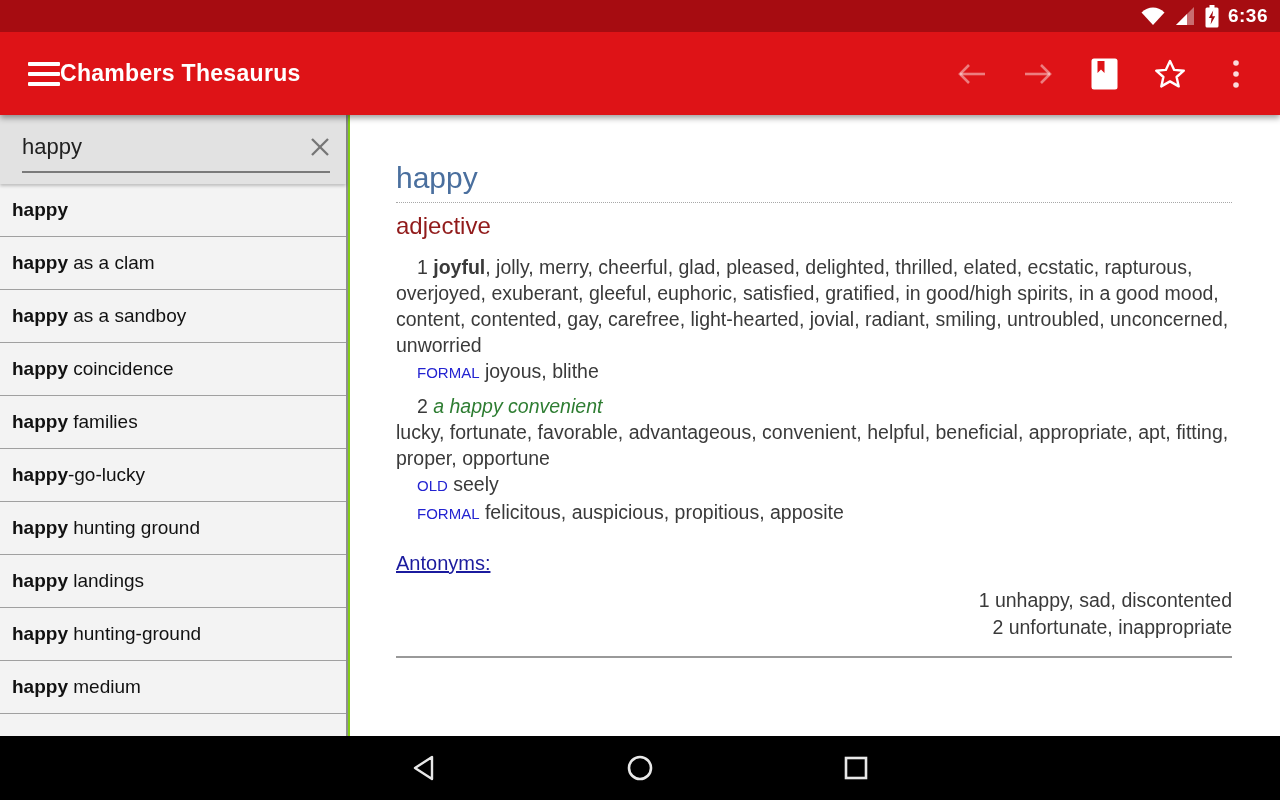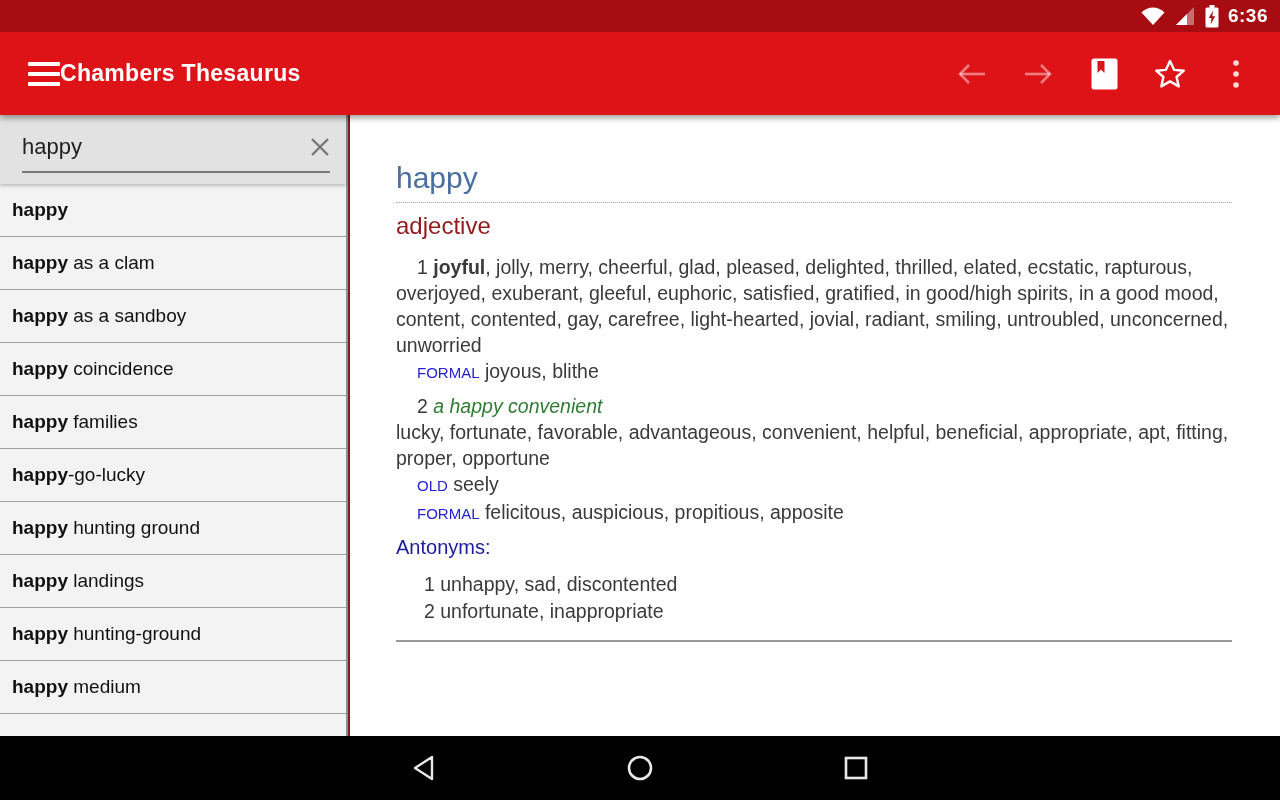--- a/index.html
+++ b/index.html
@@ -1,18 +1,18 @@
 <!DOCTYPE html>
 <html><head>
 <meta charset="utf-8">
 <style>
   * { margin:0; padding:0; box-sizing:border-box; }
   html,body { width:1280px; height:800px; overflow:hidden;
     font-family:"Liberation Sans", sans-serif; background:#000; }
-  .screen { position:relative; width:1280px; height:800px; background:#7f1d1d; }
+  .screen { position:relative; width:1280px; height:800px; background:#84cc16; }
 
   
   .status-bar { position:absolute; left:0; top:0; width:1280px; height:32px;
     background:#a60c11; display:flex; align-items:center; justify-content:flex-end;
     gap:9px; padding-right:12px; z-index:30; }
   .status-time { color:#fff; font-size:19px; font-weight:700; letter-spacing:.5px; }
   .sicon { display:block; }
 
   
   .app-bar { position:absolute; left:0; top:32px; width:1280px; height:83px;
@@ -54,22 +54,22 @@
     border-bottom:1px dotted #a8a8a8; }
   .pos { font-size:24px; color:#911b1b; margin-top:9px; }
   .senses { margin-top:14px; }
   .sense-block { margin-bottom:7px; }
   .sense-block p { font-size:19.5px; line-height:26px; color:#3a3a3a; }
   p.ind { text-indent:21px; }
   .kw { font-weight:700;margin-top:44px; }
   .reg { font-size:15px; color:#2323d1; }
   .region-link { color:#2323d1; }
   .example { font-style:italic; color:#2e7d32; }
-  .antonyms-heading { font-size:20px; color:#1b1b9e; margin-top:9px; }
-  .antonym-items { margin-top:12px; }
+  .antonyms-heading { font-size:20px; color:#1b1b9e; margin-top:25px;text-decoration:underline; }
+  .antonym-items { margin-top:12px;text-align:right; }
   .antonym-item { font-size:19.5px; line-height:26.5px; color:#3a3a3a;
     padding-left:28px; }
   .entry-rule { border:none; border-top:2px solid #999; margin-top:16px; width:100%; }
 
   
   .nav-bar { position:absolute; left:0; bottom:0; width:1280px; height:64px;
     background:#000; display:flex; align-items:center; justify-content:center;
     gap:182px; z-index:30; }
   .nbtn { width:34px; height:30px; display:flex; align-items:center;
     justify-content:center; cursor:pointer; }

